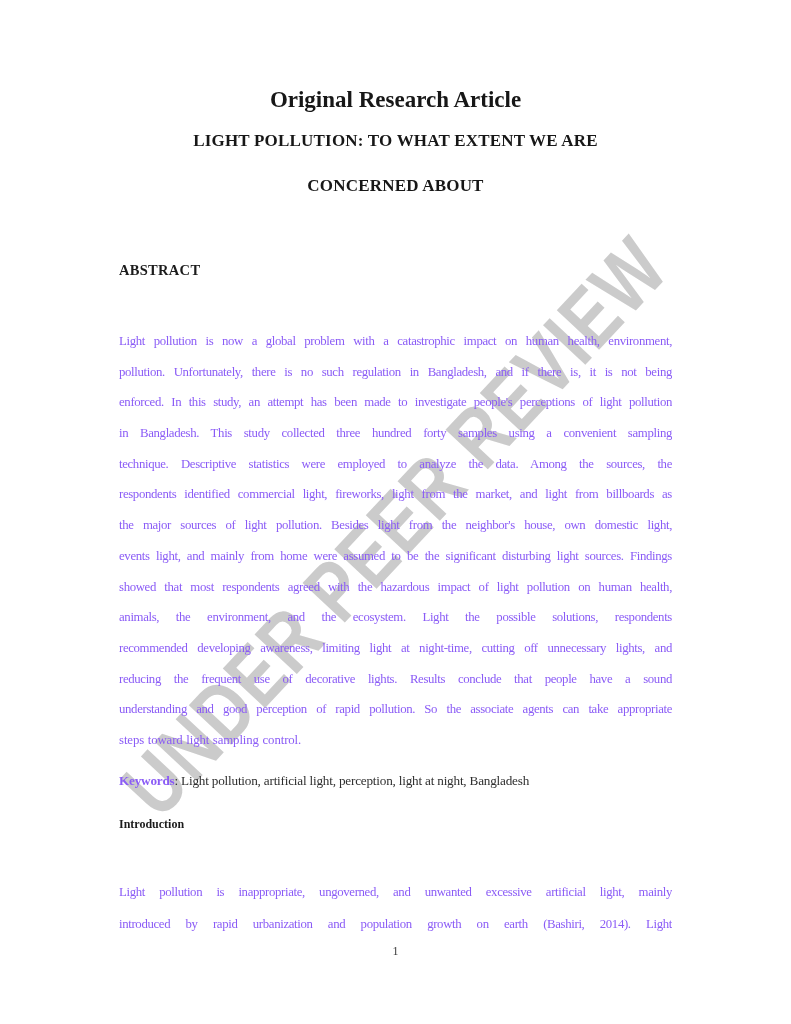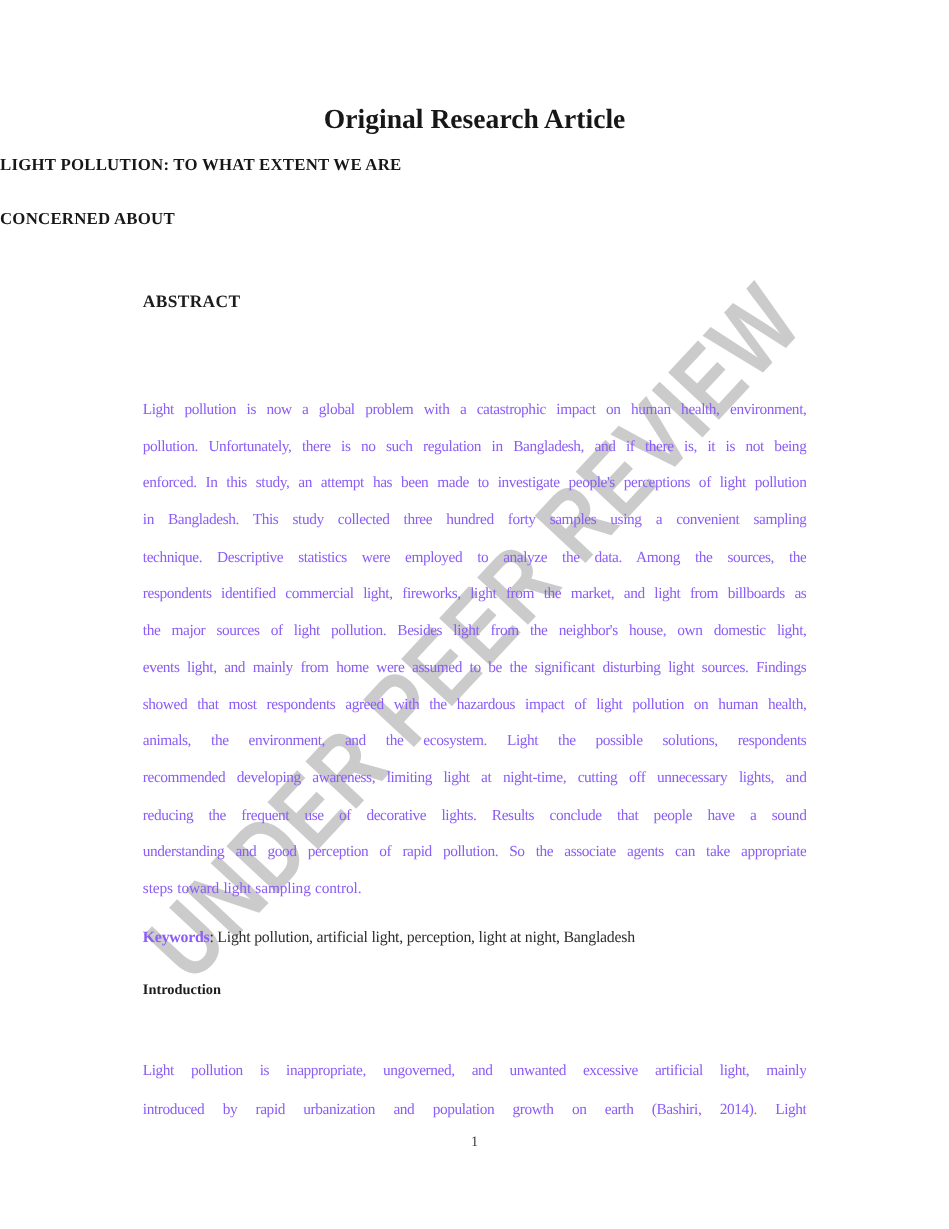--- a/index.html
+++ b/index.html
@@ -11,26 +11,26 @@
   .watermark{
     position:absolute;left:395px;top:527px;z-index:0;
     transform:translate(-50%,-50%) rotate(-47deg) scaleX(0.8);
     font-family:"Liberation Sans",sans-serif;font-weight:700;
     font-size:84px;letter-spacing:2px;white-space:nowrap;
     color:#c9c9c9;opacity:0.95;
   }
   .layer{position:absolute;z-index:1;}
   .article-type{top:87px;left:0;right:0;text-align:center;
     font-size:23px;font-weight:700;color:#171717;}
-  .main-title{left:0;right:0;text-align:left;font-size:14px;
+  .main-title{left:0;right:0;text-align:center;font-size:17px;
     font-weight:700;color:#171717;letter-spacing:0.2px;}
   .t1{top:131px;}
   .t2{top:176px;}
   .section-heading{left:119px;font-weight:700;color:#1c1c1c;}
-  .abstract-heading{top:244px;font-size:14.5px;letter-spacing:0.3px;}
+  .abstract-heading{top:262px;font-size:14.5px;letter-spacing:0.3px;}
   .intro-heading{top:817px;font-size:12px;}
   .para{left:119px;width:553px;font-size:12.8px;line-height:30.7px;
     letter-spacing:-0.35px;word-spacing:-1.5px;color:#8b5cf6;margin-top:30px;}
   .abstract-body{top:296px;}
   .intro-body{top:847px;line-height:31.8px;}
   .jline{text-align:justify;text-align-last:justify;height:30.7px;overflow:hidden;}
   .intro-body .jline{height:31.8px;font-family:Liberation Serif, serif;}
   .jline.left-last{text-align-last:left;word-spacing:0.5px;letter-spacing:-0.1px;}
   .keywords{left:119px;top:773px;font-size:13.2px;letter-spacing:-0.2px;
     word-spacing:0;color:#2e2e2e;}

